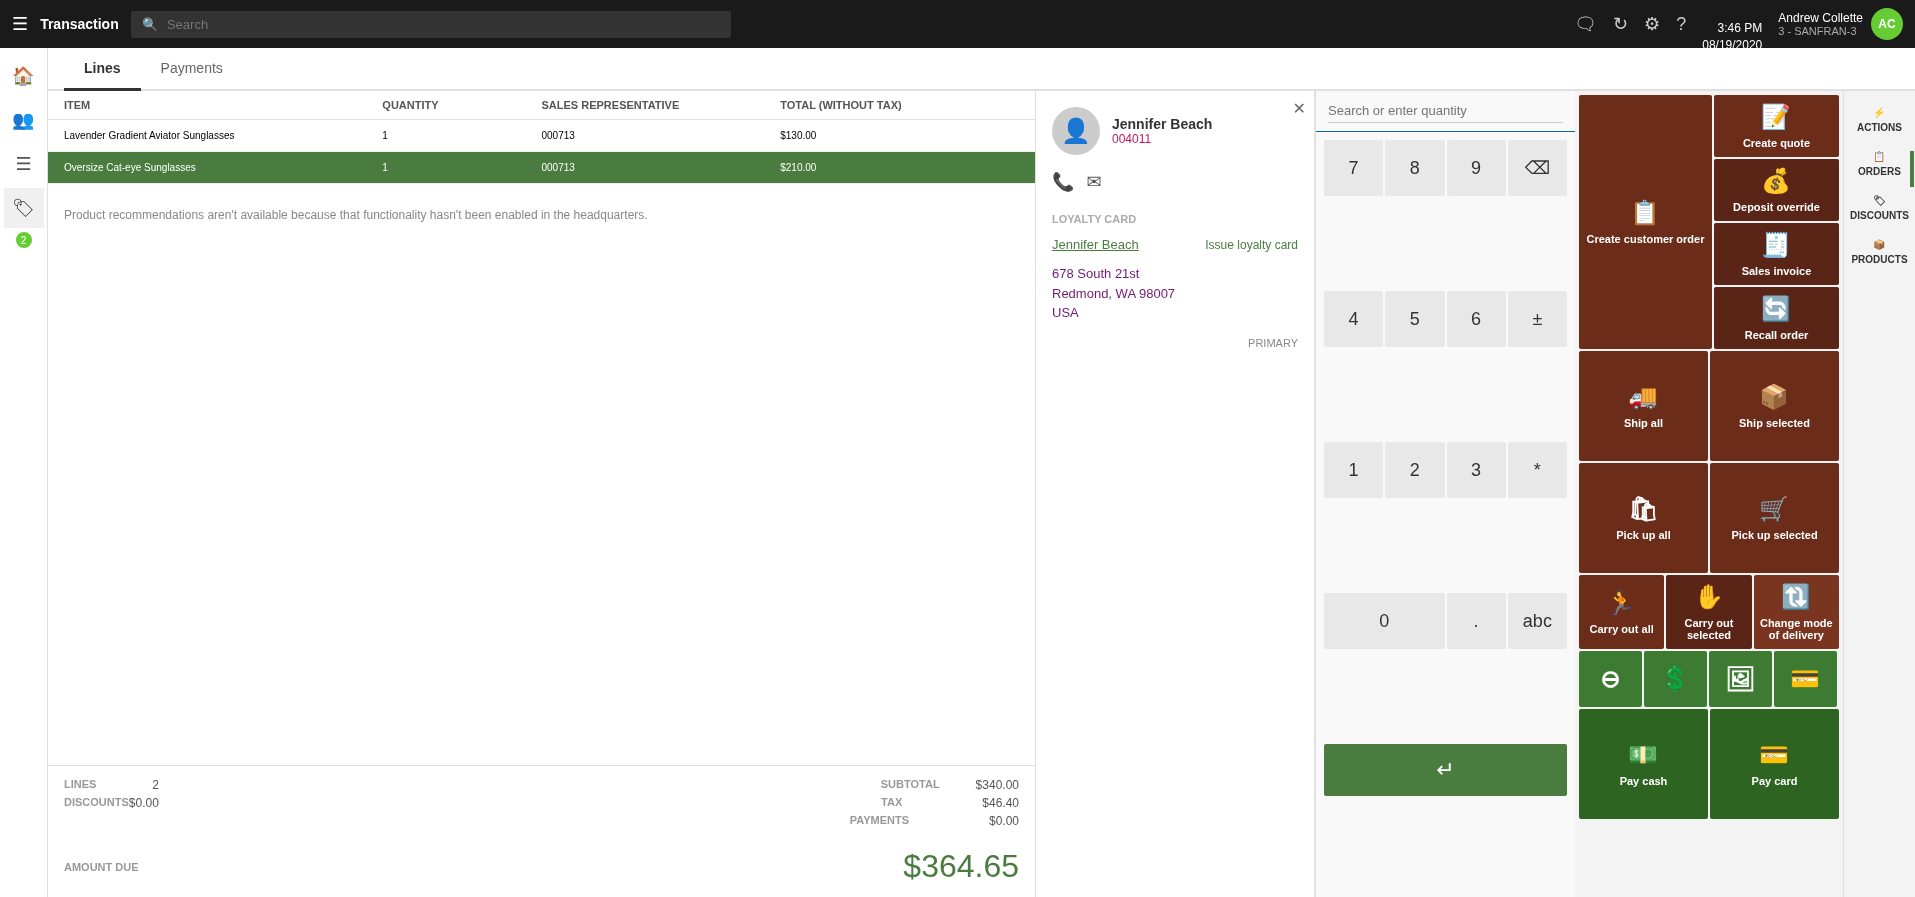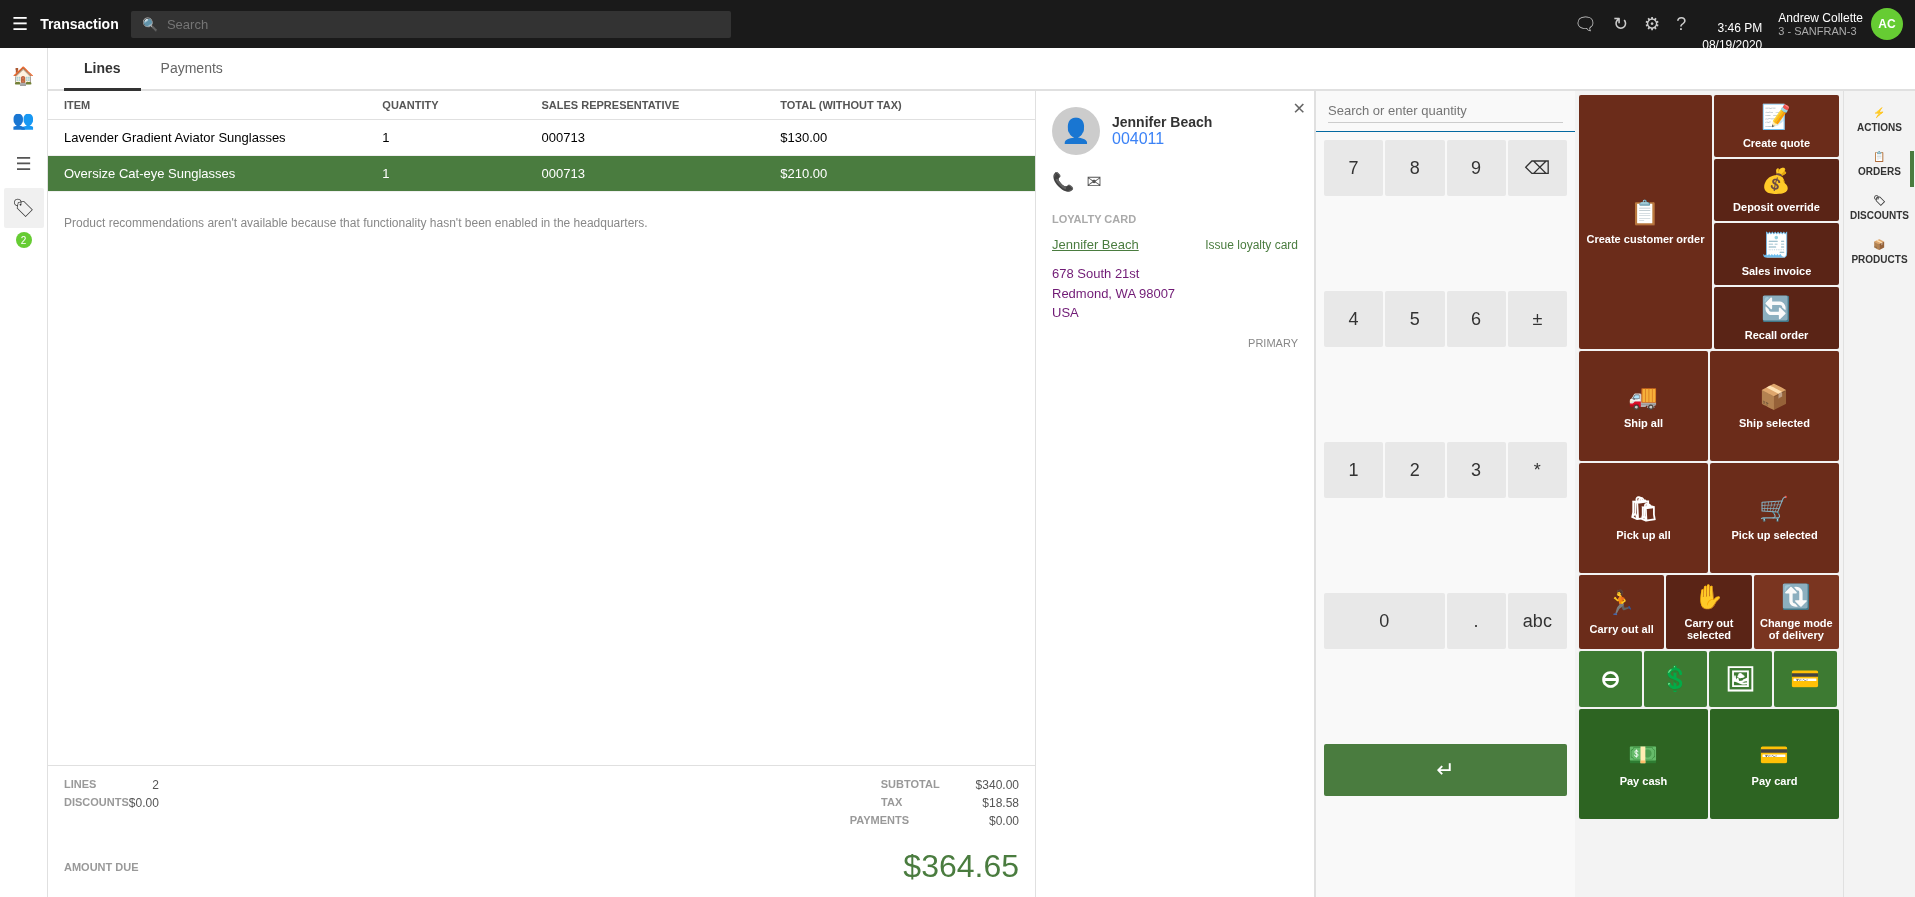--- a/index.html
+++ b/index.html
@@ -42,40 +42,40 @@
 
     
     .transaction-area { flex: 1; display: flex; overflow: hidden; }
 
     
     .lines-panel { flex: 1; background: #fff; display: flex; flex-direction: column; overflow: hidden; }
     .lines-header { display: grid; grid-template-columns: 2fr 1fr 1.5fr 1.5fr; padding: 8px 16px; border-bottom: 1px solid #e0e0e0; }
     .lines-header span { font-size: 11px; font-weight: 600; color: #555; text-transform: uppercase; }
     .line-item { display: grid; grid-template-columns: 2fr 1fr 1.5fr 1.5fr; padding: 10px 16px; border-bottom: 1px solid #f0f0f0; cursor: pointer; }
     .line-item.selected { background: #4a7c3f; color: #fff; }
-    .line-item span { font-size: 13px; }
+    .line-item span { font-size: 10px; }
 
     
     .notice { padding: 24px 16px; font-size: 12px; color: #888; }
 
     
     .lines-footer { border-top: 1px solid #e0e0e0; padding: 12px 16px; }
     .footer-row { display: flex; justify-content: space-between; font-size: 12px; color: #555; margin-bottom: 4px; }
     .footer-row .label { color: #999; font-weight: 600; text-transform: uppercase; font-size: 11px; }
     .amount-due-row { display: flex; justify-content: space-between; align-items: center; padding: 8px 0 0; }
     .amount-due-label { font-size: 11px; font-weight: 600; color: #999; text-transform: uppercase; }
     .amount-due-value { font-size: 32px; font-weight: 300; color: #4a7c3f; }
 
     
     .customer-panel { width: 280px; background: #fff; border-left: 1px solid #e0e0e0; border-right: 1px solid #e0e0e0; display: flex; flex-direction: column; padding: 0; overflow: hidden; position: relative; }
     .customer-close { position: absolute; top: 8px; right: 8px; cursor: pointer; font-size: 16px; color: #666; }
     .customer-header { display: flex; align-items: center; gap: 12px; padding: 16px; }
     .customer-avatar { width: 48px; height: 48px; background: #ccc; border-radius: 50%; display: flex; align-items: center; justify-content: center; font-size: 24px; color: #888; }
     .customer-info h3 { font-size: 14px; font-weight: 600; color: #333; }
-    .customer-info p { font-size: 16px; color: #3b82f6; }
+    .customer-info p { font-size: 12px; color: #be185d; }
     .customer-icons { display: flex; gap: 12px; padding: 0 16px 12px; }
     .customer-icon { font-size: 18px; color: #555; cursor: pointer; }
     .customer-section { padding: 8px 16px; font-size: 11px; color: #aaa; text-transform: uppercase; font-weight: 600; }
     .loyalty-row { display: flex; justify-content: space-between; align-items: center; padding: 4px 16px 8px; }
     .loyalty-name { font-size: 13px; color: #4a7c3f; cursor: pointer; text-decoration: underline; }
     .loyalty-link { font-size: 12px; color: #4a7c3f; cursor: pointer; }
     .customer-address { padding: 4px 16px 12px; font-size: 13px; color: #701a75; line-height: 1.5; }
     .primary-badge { padding: 2px 16px 12px; font-size: 11px; color: #888; text-align: right; }
 
     
@@ -199,21 +199,21 @@
               </div>
             </div>
             <div style="flex:1"></div>
             <div>
               <div class="footer-row" style="justify-content: flex-end; gap:36px;">
                 <span class="label">SUBTOTAL</span>
                 <span>$340.00</span>
               </div>
               <div class="footer-row" style="justify-content: flex-end; gap:80px;">
                 <span class="label">TAX</span>
-                <span>$18.58</span>
+                <span>$46.40</span>
               </div>
               <div class="footer-row" style="justify-content: flex-end; gap:80px;">
                 <span class="label">PAYMENTS</span>
                 <span>$0.00</span>
               </div>
             </div>
           </div>
           <div class="amount-due-row">
             <span class="amount-due-label">AMOUNT DUE</span>
             <span class="amount-due-value">$364.65</span>

